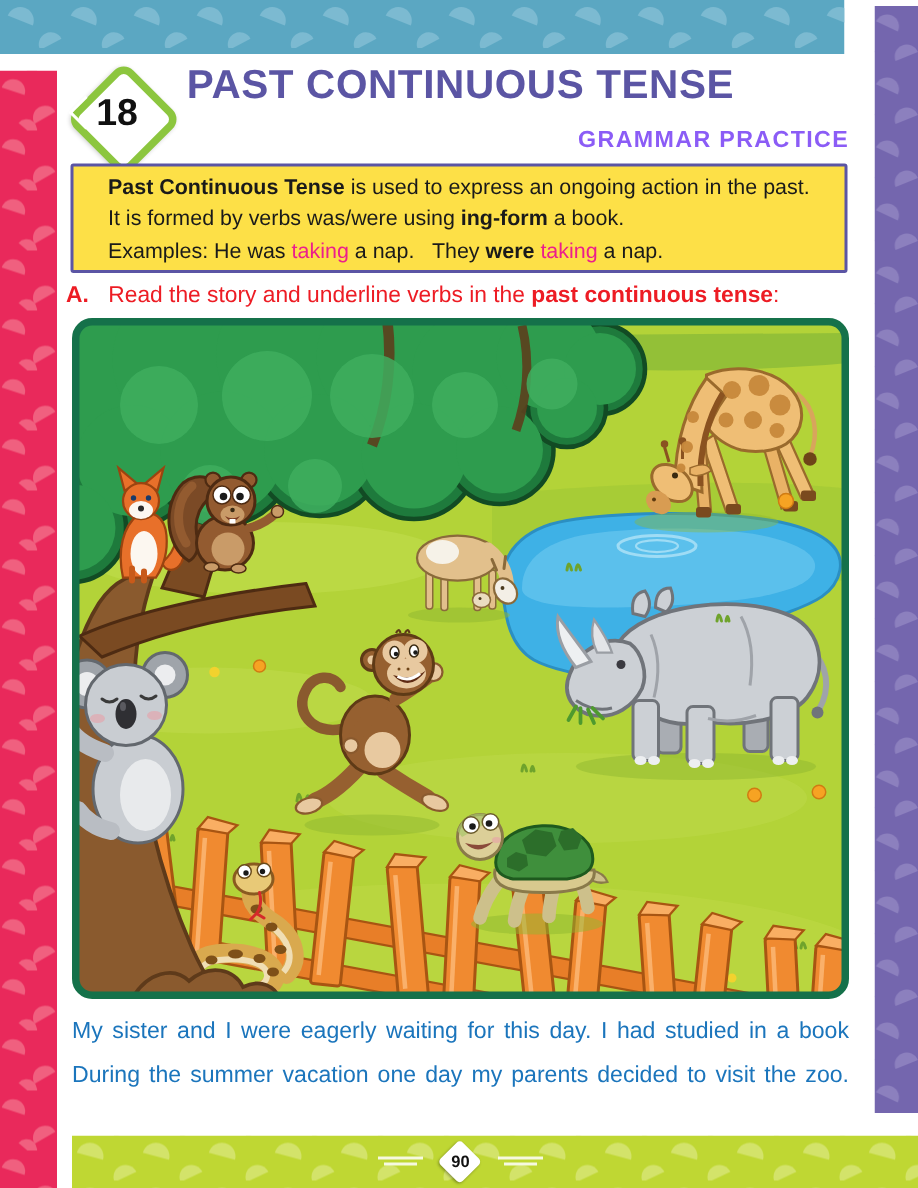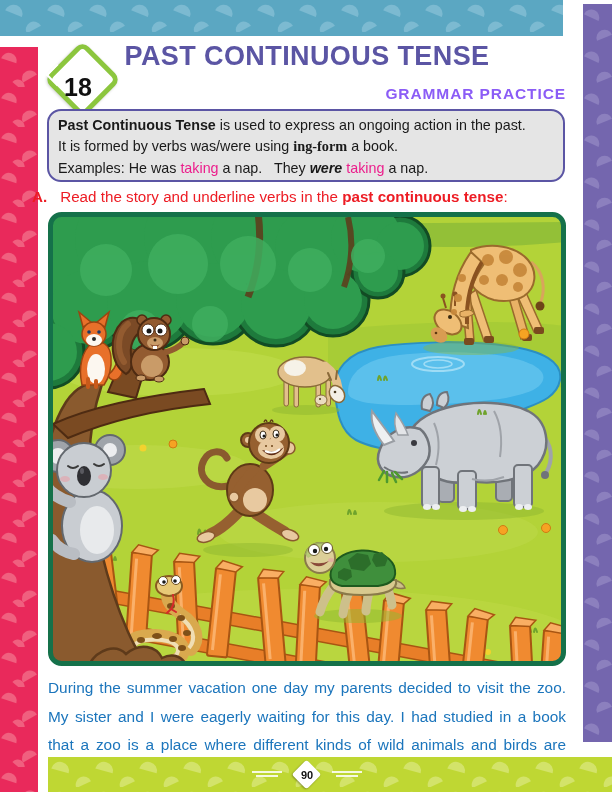--- a/index.html
+++ b/index.html
@@ -6,33 +6,33 @@
   body{width:612px;height:792px;position:relative;background:#fff;
        font-family:"Liberation Sans",sans-serif;overflow:hidden}
   .abs{position:absolute}
   
   .badge{left:46px;top:43px;width:64px;height:64px}
   .badge .diamond{position:absolute;left:9px;top:9px;width:45px;height:45px;background:#fff;
       border:5px solid #8CC63E;border-radius:9px;transform:rotate(45deg);
       box-shadow:0 1px 3px rgba(0,0,0,.18)}
   .badge .wchev{position:absolute;left:3px;top:24px;width:14px;height:14px;
       border-left:2.5px solid #fff;border-bottom:2.5px solid #fff;transform:rotate(45deg)}
-  .badge .num{position:absolute;left:0;top:12px;width:64px;height:64px;display:flex;
+  .badge .num{position:absolute;left:0;top:0;width:64px;height:64px;display:flex;
       align-items:center;justify-content:center;font-size:25px;font-weight:bold;color:#101010}
   .title{left:48px;top:41px;width:518px;text-align:center;font-size:27px;font-weight:bold;
       color:#5B55A4;letter-spacing:.4px}
   .subtitle{left:48px;top:85px;width:518px;text-align:right;font-size:15.5px;font-weight:bold;
       color:#8b5cf6;letter-spacing:.9px}
   
-  .rulebox{left:47px;top:109px;width:518px;height:73px;box-sizing:border-box;background:#e5e5e5;
-      border:2.5px solid #5B55A4;border-radius:14px;padding:4px 9px;font-size:14.3px;
+  .rulebox{left:47px;top:109px;width:518px;height:73px;box-sizing:border-box;background:#fde047;
+      border:2.5px solid #5B55A4;border-radius:2px;padding:4px 23px;font-size:14.3px;
       line-height:21.3px;color:#1A1A1A}
   .rulebox .rline{white-space:pre-wrap}
   
-  .exercise{left:32px;top:188px;width:518px;color:#ED1C24;font-size:15.2px}
+  .exercise{left:44px;top:188px;width:518px;color:#ED1C24;font-size:15.2px}
   .exercise .lbl{font-weight:bold;margin-right:13px}
   
   .story{left:48px;top:674px;width:518px;color:#1B75BC;font-size:15.4px;line-height:28.6px}
   .story .line{text-align:justify;text-align-last:justify}
   
   .pagebadge{left:288px;top:756px;width:38px;height:38px}
   .pagebadge .d{position:absolute;left:8px;top:8px;width:21px;height:21px;background:#fff;
       transform:rotate(45deg);border-radius:3px;box-shadow:0 1px 2px rgba(0,0,0,.35)}
   .pagebadge .n{position:absolute;left:0;top:0;width:38px;height:38px;display:flex;
       align-items:center;justify-content:center;font-size:11px;font-weight:bold;color:#111}
@@ -89,22 +89,22 @@
 <div class="abs badge">
   <div class="diamond"></div>
   <div class="wchev"></div>
   <div class="num">18</div>
 </div>
 <div class="abs title">PAST CONTINUOUS TENSE</div>
 <div class="abs subtitle">GRAMMAR PRACTICE</div>
 
 <div class="abs rulebox">
   <div class="rline"><span style="font-weight: bold;">Past Continuous Tense</span><span> is used to express an ongoing action in the past.</span></div>
-  <div class="rline"><span>It is formed by verbs </span><span style="font-weight: normal;">was/were</span><span> using </span><span style="font-weight: bold; font-family: Liberation Serif, serif;">ing-form</span><span> a book.</span></div>
-  <div class="rline"><span>Examples: He </span><span style="font-weight: normal;">was</span><span> </span><span style="color: rgb(236, 30, 140);">taking</span><span> a nap.&nbsp;&nbsp; They </span><span style="font-weight: bold; font-style: italic;">were</span><span> </span><span style="color: rgb(236, 30, 140);">taking</span><span> a nap.</span></div>
+  <div class="rline"><span>It is formed by verbs </span><span style="font-weight: normal;">was/were</span><span> using </span><span style="font-weight: bold;">ing-form</span><span> a book.</span></div>
+  <div class="rline"><span>Examples: He </span><span style="font-weight: normal;">was</span><span> </span><span style="color: rgb(236, 30, 140);">taking</span><span> a nap.&nbsp;&nbsp; They </span><span style="font-weight: bold;">were</span><span> </span><span style="color: rgb(236, 30, 140);">taking</span><span> a nap.</span></div>
 </div>
 
 <div class="abs exercise">
   <span class="lbl">A.</span><span><span>Read the story and underline verbs in the </span><span style="font-weight: bold;">past continuous tense</span><span>:</span></span>
 </div>
 
 <svg class="abs" style="left:48px;top:212px" width="518" height="454" viewBox="0 0 518 454">
   <defs>
       <clipPath id="artClip">
         <rect x="2" y="2" width="514" height="450" rx="11"></rect>
@@ -493,23 +493,22 @@
       <ellipse cx="38" cy="45" rx="2" ry="3" fill="#5A5A60"></ellipse>
       <ellipse cx="21" cy="53" rx="5" ry="3" fill="#E8A0A8" opacity=".6"></ellipse>
       <ellipse cx="59" cy="51" rx="5" ry="3" fill="#E8A0A8" opacity=".6"></ellipse>
     </g>
 
   </g>
   <rect x="2.5" y="2.5" width="513" height="449" rx="11" fill="none" stroke="#15714A" stroke-width="5"></rect>
 </svg>
 
 <div class="abs story">
+  <div class="line">My sister and I were eagerly waiting for this day. I had studied in a book</div>
   <div class="line">During the summer vacation one day my parents decided to visit the zoo.</div>
-  <div class="line">My sister and I were eagerly waiting for this day. I had studied in a book</div>
-  <div class="line">that a zoo is a place where different kinds of wild animals and birds are</div>
 </div>
 
 <div class="orn" style="left:252px;top:771px"></div>
 <div class="orn" style="left:252px;top:775px;width:22px;margin-left:4px"></div>
 <div class="orn" style="left:332px;top:771px"></div>
 <div class="orn" style="left:336px;top:775px;width:22px"></div>
 <div class="abs pagebadge">
   <div class="d"></div>
   <div class="n">90</div>
 </div>

